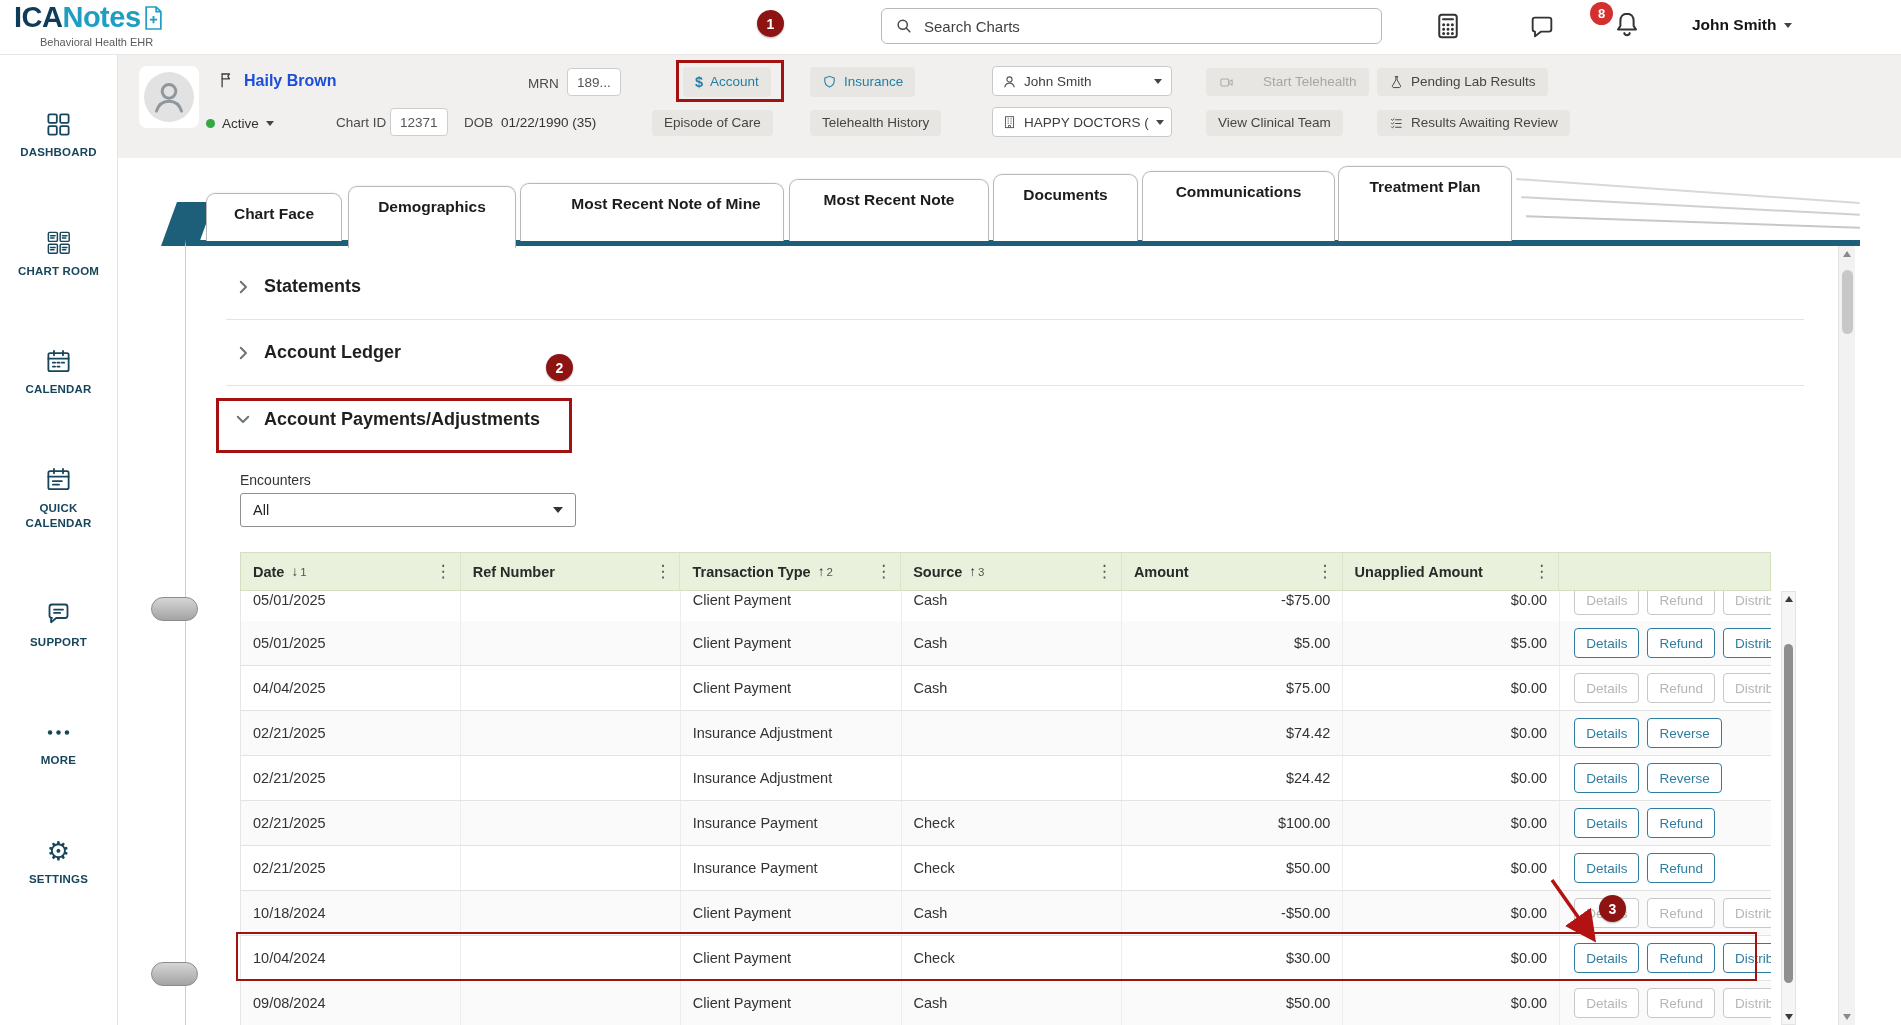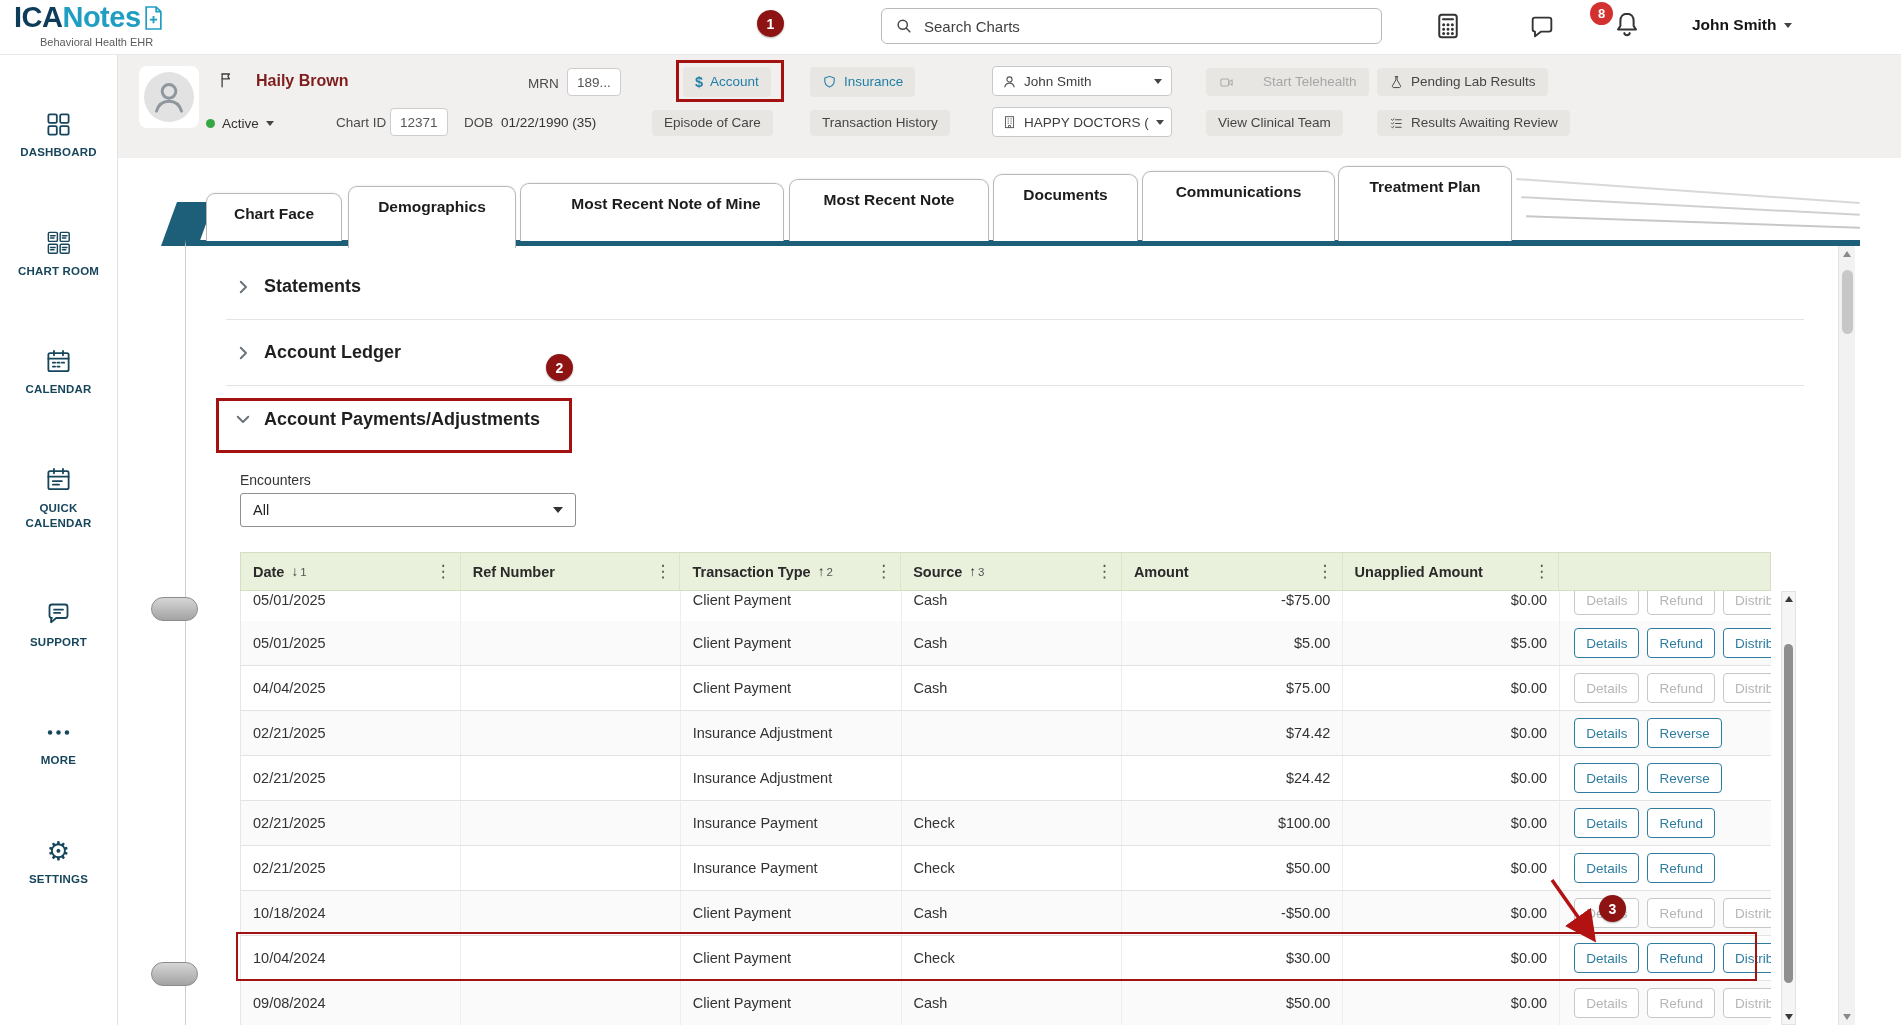--- a/index.html
+++ b/index.html
@@ -31,21 +31,21 @@
 .side-item{display:flex;flex-direction:column;align-items:center;gap:7px;cursor:pointer;width:100%;}
 .side-icon{height:28px;display:flex;align-items:center;justify-content:center;line-height:0;}
 .side-label{font-size:11.5px;font-weight:bold;color:var(--sidebar-teal,#17465c);text-align:center;line-height:1.35;letter-spacing:0.2px;width:92px;}
 .glyph-gear{font-size:26px;color:var(--sidebar-teal,#17465c);line-height:1;}
 
 
 #patient-bar{position:absolute;left:118px;top:55px;width:1783px;height:103px;background:#f1f0ee;z-index:10;}
 #avatar-card{position:absolute;left:21px;top:11px;width:60px;height:62px;background:#fff;border-radius:8px;display:flex;align-items:center;justify-content:center;}
 #avatar-circle{width:50px;height:50px;border-radius:50%;background:#e2e2e2;display:flex;align-items:center;justify-content:center;overflow:hidden;line-height:0;}
 #flag-icon{position:absolute;left:100px;top:15px;line-height:0;cursor:pointer;}
-#patient-name{position:absolute;left:126px;top:17px;font-size:16px;font-weight:600;color:#7f1d1d;margin-left:12px;}
+#patient-name{position:absolute;left:126px;top:17px;font-size:16px;font-weight:600;color:#1d4ed8;}
 #status-dd{position:absolute;left:88px;top:56px;display:flex;align-items:center;gap:7px;cursor:pointer;height:24px;}
 .status-dot{width:9px;height:9px;border-radius:50%;background:var(--status-green,#35a843);}
 #status-text{font-size:13.5px;color:#333;}
 .pb-lbl{position:absolute;font-size:13.5px;color:#4a4a4a;white-space:nowrap;}
 .box-val{position:absolute;background:#fff;border:1px solid #cdcdcd;border-radius:4px;height:28px;display:flex;align-items:center;padding:0 9px;font-size:13.5px;color:#555;white-space:nowrap;}
 #mrn-label{left:410px;top:21px;}
 #mrn-value{left:449px;top:13px;}
 #chartid-label{left:218px;top:60px;}
 #chartid-value{left:272px;top:53px;}
 #dob-label{left:346px;top:60px;}
@@ -275,21 +275,21 @@
   <button class="pbtn" id="episode-btn">
       <span>Episode of Care</span>
     </button>
   <button class="pbtn teal" id="insurance-btn">
     <span style="line-height:0;"><svg width="15" height="16" viewBox="0 0 24 24" fill="none" stroke="#1f7fa6" stroke-width="1.7" stroke-linejoin="round">
           <path d="M12 3l7.5 2.7v4.8c0 4.6-3 7.9-7.5 9.5-4.5-1.6-7.5-4.9-7.5-9.5V5.7z"></path>
         </svg></span>
     <span>Insurance</span>
   </button>
   <button class="pbtn" id="appthist-btn">
-      <span>Transaction History</span>
+      <span>Telehealth History</span>
     </button>
   <div class="psel" id="provider-select">
     <span style="line-height:0;"><svg width="15" height="15" viewBox="0 0 24 24" fill="none" stroke="#555" stroke-width="1.8" stroke-linecap="round">
           <circle cx="12" cy="8.6" r="4.1"></circle>
           <path d="M4.5 20.5c1.2-4 4.2-6 7.5-6s6.3 2 7.5 6"></path>
         </svg></span>
     <span>John Smith</span>
     <span class="tri"></span>
   </div>
   <div class="psel" id="practice-select">

